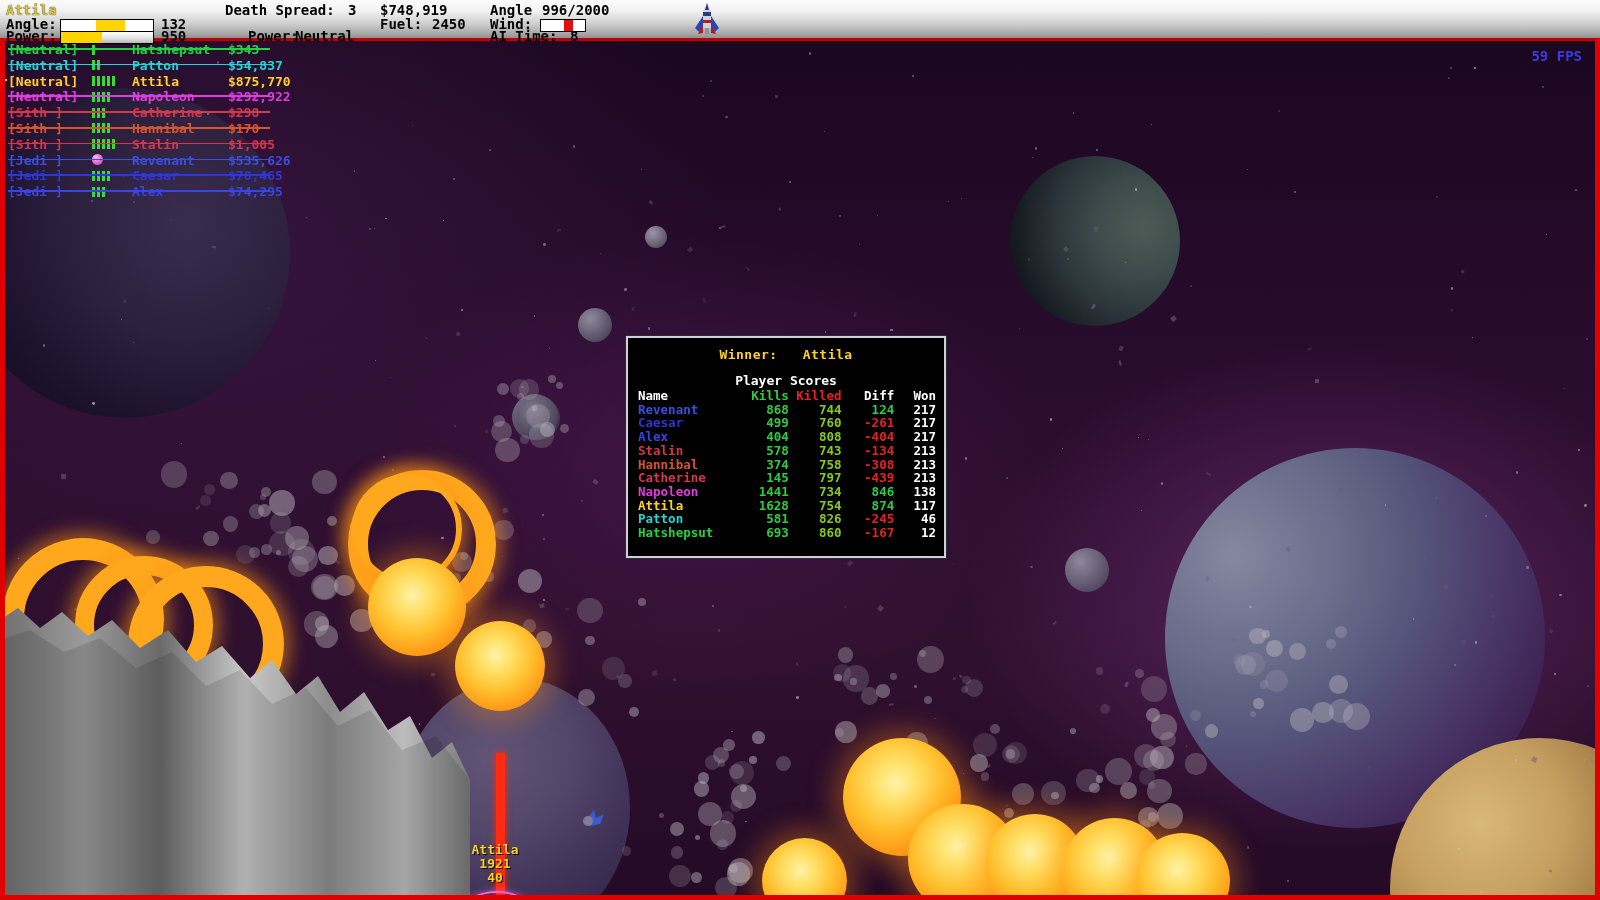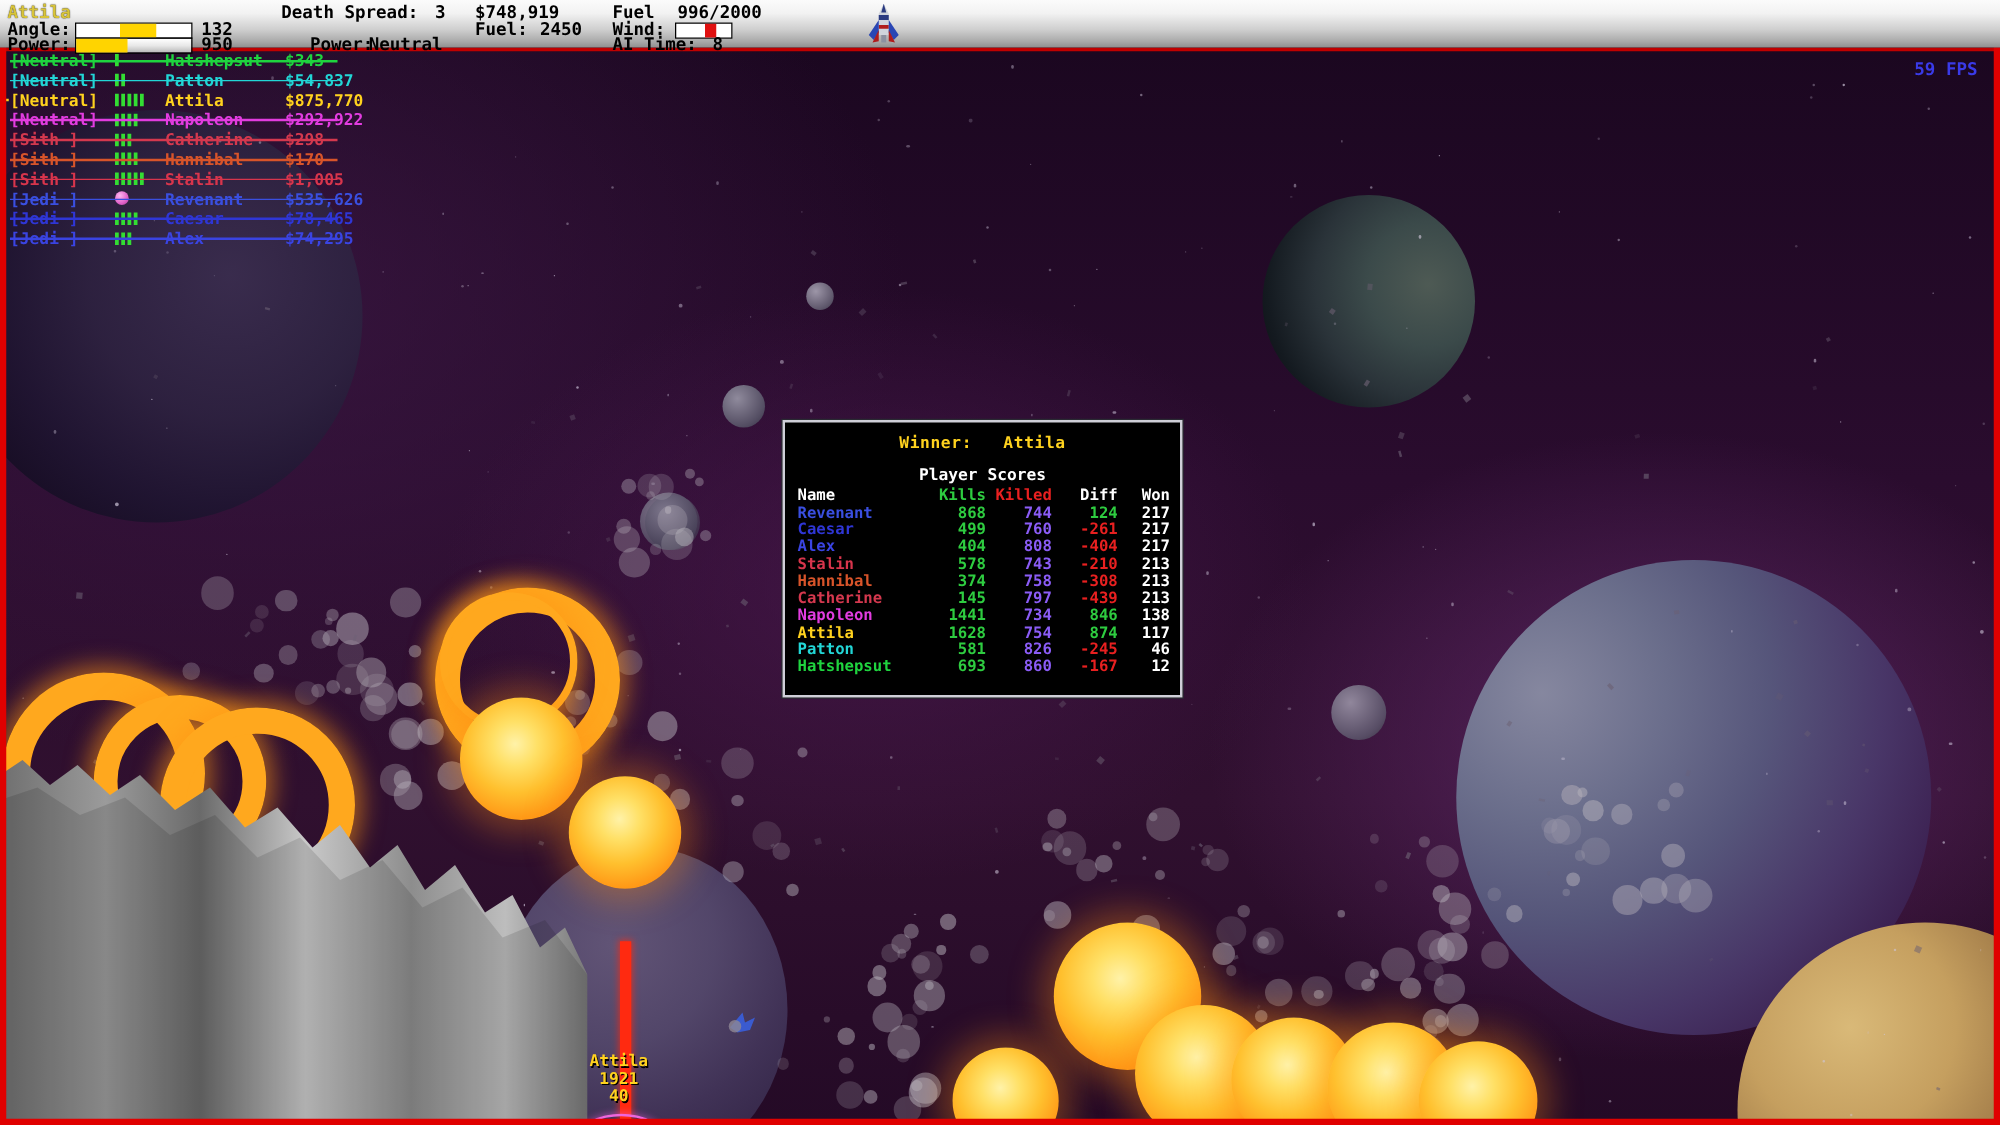--- a/index.html
+++ b/index.html
@@ -108,21 +108,21 @@
     font-size:12.5px;font-weight:bold;line-height:13.7px;}
   #sb-table .r{display:flex;}
   #sb-table .c-name{width:108px;text-align:left;}
   #sb-table .c-num{width:58px;text-align:right;}
   #sb-table .c-last{width:46px;text-align:right;}
   .h-name{color:#ffffff;}.h-kills{color:#2ecc40;}.h-killed{color:#e82020;}
   .h-diff{color:#ffffff;}.h-won{color:#ffffff;}
   .v-kills{color:#2ecc40;}
   .v-pos{color:#2ecc40;}
   .v-neg{color:#e82020;}
-  .v-killed{color:#8b5cf6;}
+  .v-killed{color:#84cc16;}
   .v-won{color:#ffffff;}
 </style>
 </head>
 <body>
 
 <div id="screen">
 
   <div id="space">
     <div class="planet" id="planet-left-top"></div>
     <div class="planet" id="planet-teal"></div>
@@ -636,21 +636,21 @@
 
     <div class="cell" style="left:225px;top:2px;">Death Spread:</div>
     <div class="cell" style="left:348px;top:2px;">3</div>
     <div class="cell" style="left:248px;top:28px;">Power:</div>
     <div class="cell" style="left:295px;top:28px;">Neutral</div>
 
     <div class="cell" style="left:380px;top:2px;">$748,919</div>
     <div class="cell" style="left:380px;top:16px;">Fuel:</div>
     <div class="cell" style="left:432px;top:16px;">2450</div>
 
-    <div class="cell" style="left:490px;top:2px;">Fuel</div>
+    <div class="cell" style="left:490px;top:2px;">Angle</div>
     <div class="cell" style="left:542px;top:2px;">996/2000</div>
 
     <div class="cell" style="left:490px;top:16px;">Wind:</div>
     <div class="cell" style="left:540px;top:17px;">
       <span class="meter wind" style="width:44px;"><i id="wind-fill" style="width: 9px; left: 52%;"></i></span>
     </div>
     <div class="cell" style="left:490px;top:28px;">AI Time:</div>
     <div class="cell" style="left:570px;top:28px;">8</div>
 
     <svg id="ship-icon" viewBox="0 0 36 36">
@@ -715,21 +715,21 @@
             <div class="c-name" style="color: rgb(58, 68, 226);">Alex</div>
             <div class="c-num v-kills">404</div>
             <div class="c-num v-killed">808</div>
             <div class="c-num v-neg">-404</div>
             <div class="c-last v-won">217</div>
           </div>
           <div class="r">
             <div class="c-name" style="color: rgb(216, 53, 76);">Stalin</div>
             <div class="c-num v-kills">578</div>
             <div class="c-num v-killed">743</div>
-            <div class="c-num v-neg">-210</div>
+            <div class="c-num v-neg">-134</div>
             <div class="c-last v-won">213</div>
           </div>
           <div class="r">
             <div class="c-name" style="color: rgb(216, 84, 42);">Hannibal</div>
             <div class="c-num v-kills">374</div>
             <div class="c-num v-killed">758</div>
             <div class="c-num v-neg">-308</div>
             <div class="c-last v-won">213</div>
           </div>
           <div class="r">

